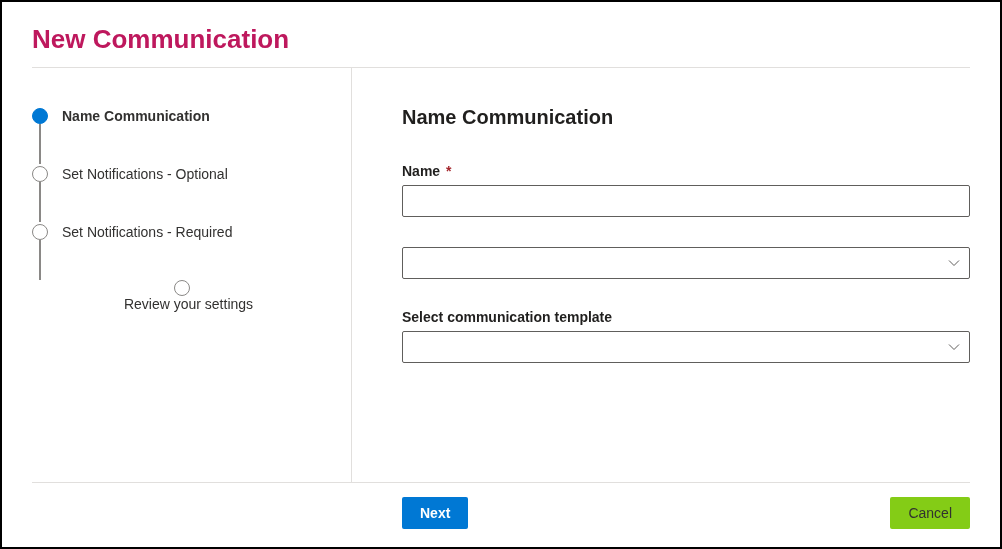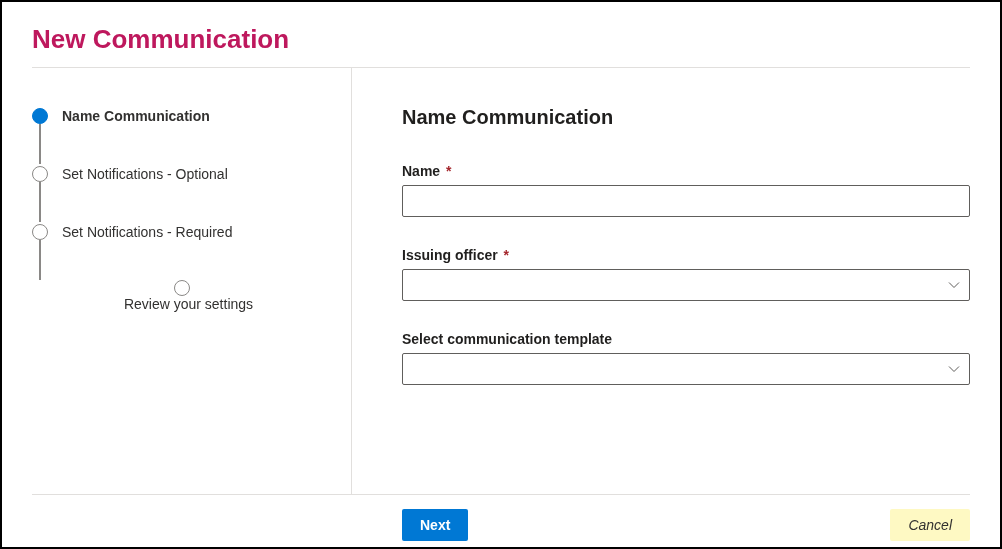--- a/index.html
+++ b/index.html
@@ -143,43 +143,42 @@
       height: 12px;
       display: block;
     }
     .footer-divider {
       border-top: 1px solid #e1dfdd;
       margin: 0 30px;
     }
     .footer {
       display: flex;
       align-items: center;
-      padding: 14px 30px 6px 400px;
+      padding: 14px 30px 18px 400px;
       position: relative;
     }
     .btn {
       font-family: inherit;
       font-size: 14px;
       border-radius: 2px;
       height: 32px;
       padding: 0 18px;
       cursor: pointer;
       border: none;
     }
     .btn-primary {
       background: #0078d4;
       color: #fff;
       font-weight: 600;
     }
     .btn-default {
-      background: #fef9c3;
+      background: #84cc16;
       color: #323130;
       position: absolute;
       right: 30px;
-      font-style: italic;
     }
   </style>
 </head>
 <body>
 
 <div class="container">
   <div class="header">
     <h1>New Communication</h1>
   </div>
   <div class="divider-top"></div>
@@ -215,24 +214,20 @@
 
       <div class="field-group">
         <label class="field-label">
           <span>Name</span>
           <span class="required">*</span>
         </label>
         <input type="text" class="text-input" value="" style="">
       </div>
 
       <div class="field-group">
-        <label class="field-label">
-          <span>Issuing officer</span>
-          <span class="required">*</span>
-        </label>
         <div class="select-wrap">
           <div class="select-input">
             <span></span>
           </div>
           <span class="chevron">
             <svg viewBox="0 0 12 12">
                 <path d="M1 3.5 L6 8.5 L11 3.5" stroke="#605e5c" stroke-width="1" fill="none"></path>
               </svg>
           </span>
         </div>

